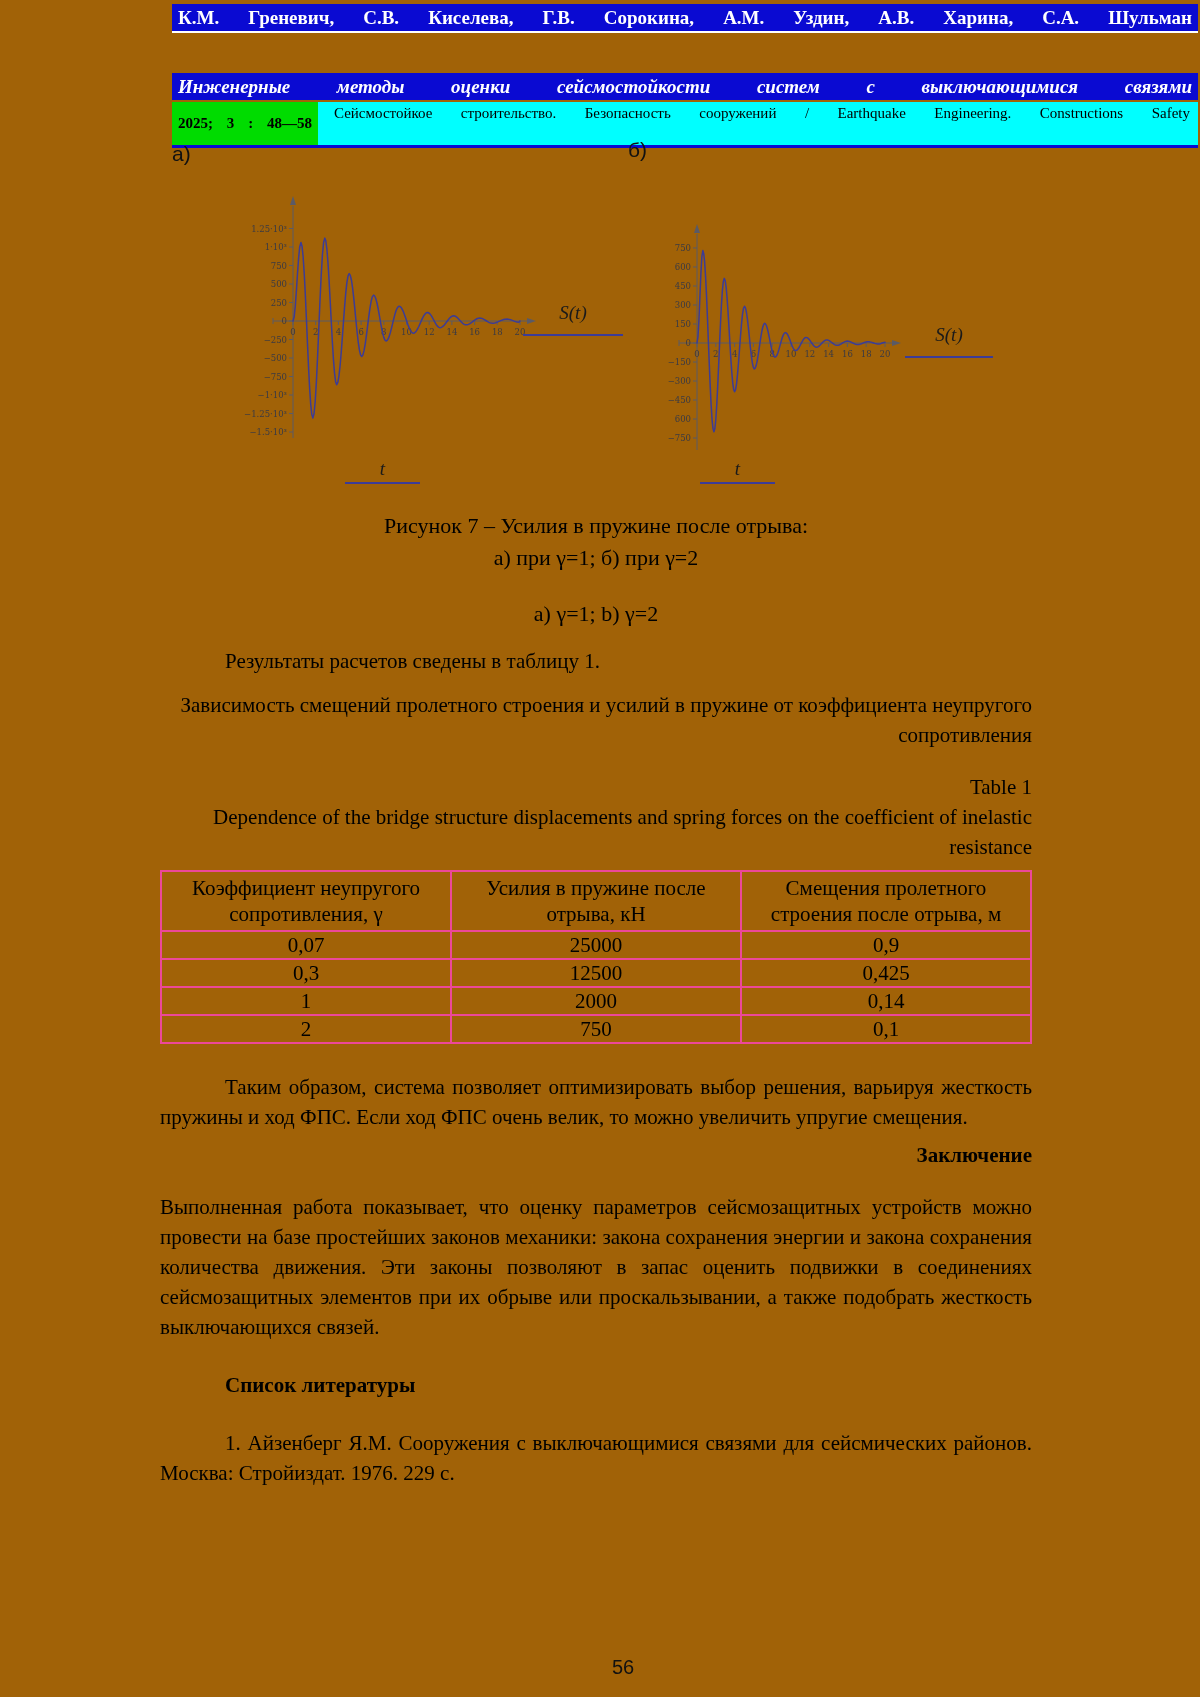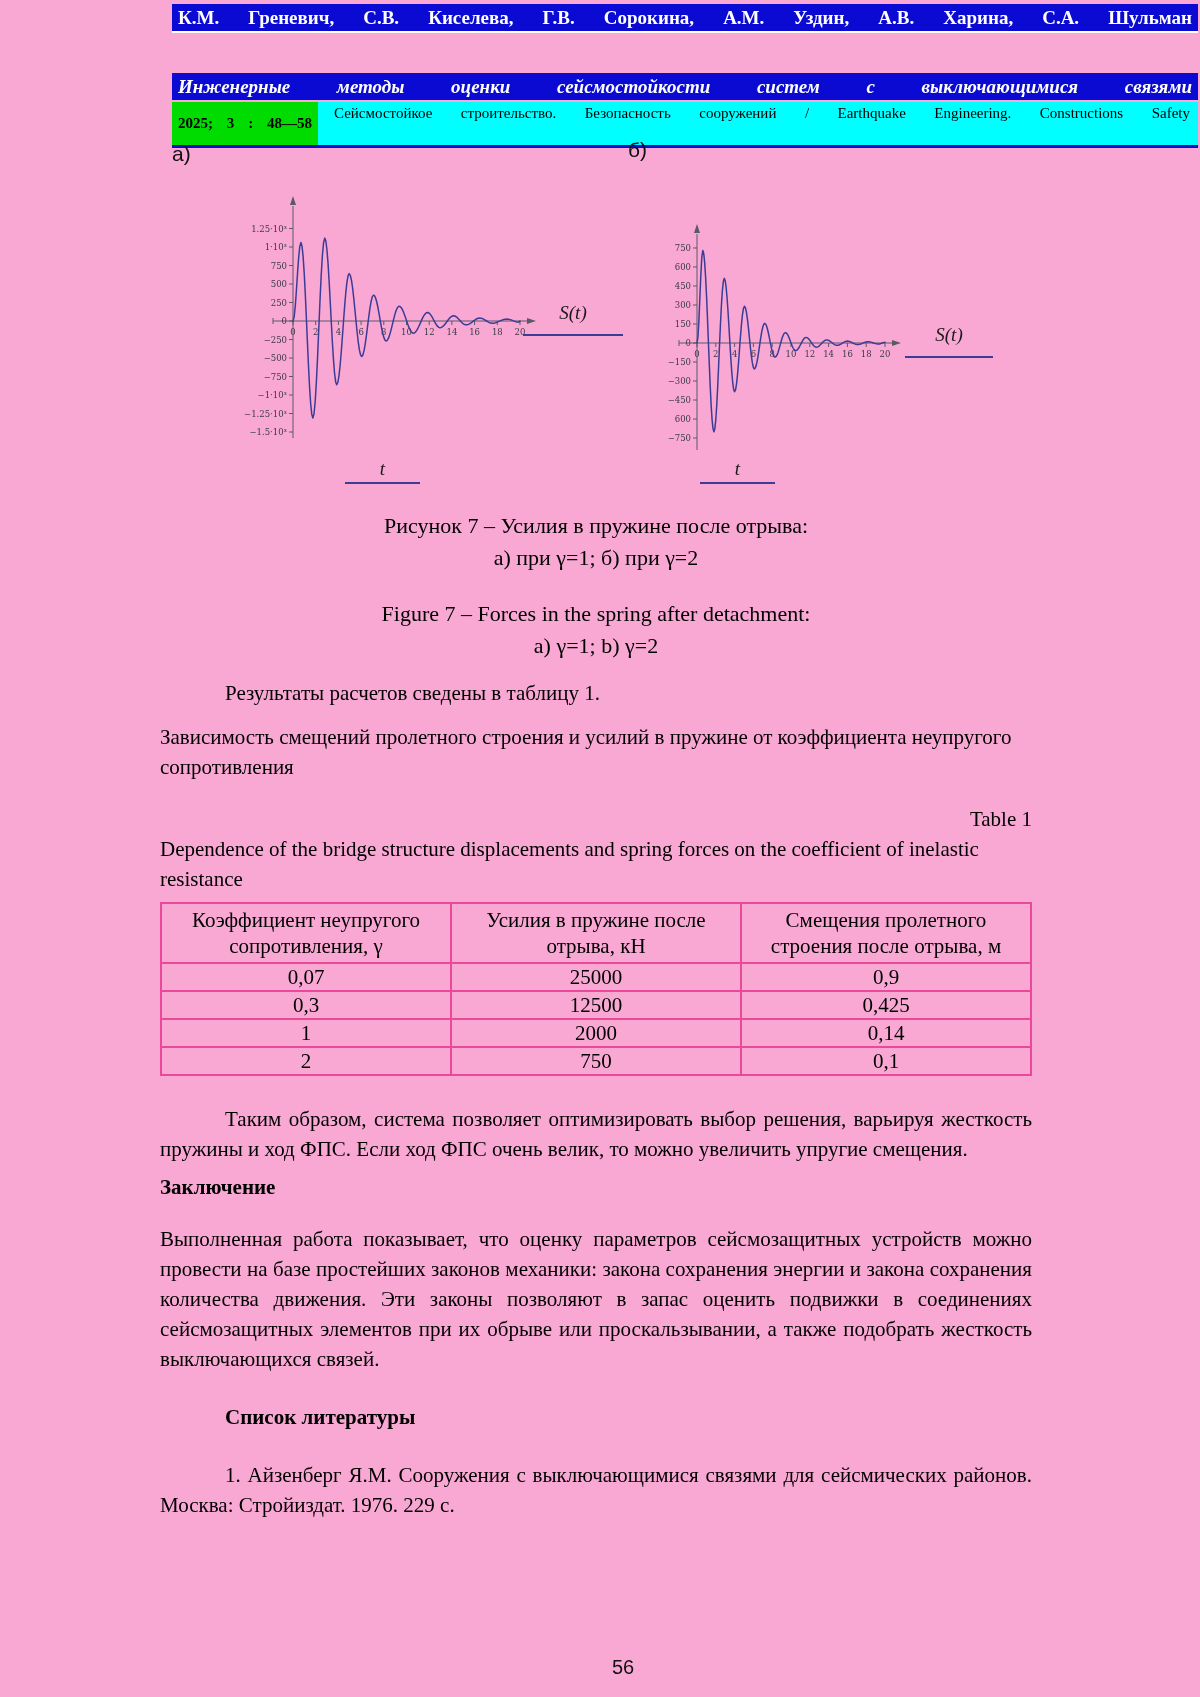--- a/index.html
+++ b/index.html
@@ -1,16 +1,16 @@
 <!DOCTYPE html>
 <html><head>
 <meta charset="utf-8">
 <style>
   html,body{margin:0;padding:0;background:#fff;}
-  .page{position:relative;width:1200px;height:1697px;background:#f9a8d4;overflow:hidden;
+  .page{position:relative;width:1200px;height:1697px;background:#a16207;overflow:hidden;
         font-family:"Liberation Serif",serif;color:#000;}
 
   
   .band{position:absolute;left:172px;top:4px;width:1026px;}
   .band-row{background:#0a0ad2;color:#fff;font-weight:bold;font-size:19px;line-height:25px;
             padding:1px 6px;text-align:justify;text-align-last:justify;white-space:nowrap;}
   .band-row.authors{border-bottom:2px solid #fff;}
   .band-row.title{font-style:italic;margin-top:40px;}
   .band-row3{display:flex;margin-top:2px;}
   .issue{background:#00dc00;color:#000;font-weight:bold;font-size:15px;line-height:23px;
@@ -36,21 +36,21 @@
   .tag.t-b{left:700px;top:328px;width:75px;padding-bottom:2px;}
 
   
   .text-col{position:absolute;left:160px;top:510px;width:872px;font-size:21px;line-height:30px;}
   .caption{text-align:center;font-size:22px;line-height:32px;}
   #cap-ru{margin-bottom:24px;}
   #cap-en{margin-bottom:16px;}
   .indent{text-indent:65px;}
   .just{text-align:justify;}
   .right{text-align:right;}
-  .center{text-align:left;}
+  .center{text-align:right;}
   .bold{font-weight:bold;}
   #p-results{margin-bottom:14px;}
   #tbl-cap-ru{margin-bottom:22px;}
   #tbl-cap-en{margin-bottom:8px;}
   table.results{border-collapse:collapse;width:100%;margin-bottom:28px;}
   table.results th,table.results td{border:2px solid #ec4899;text-align:center;
       font-weight:normal;font-size:21px;}
   table.results th{line-height:26px;padding:3px 10px;}
   table.results td{line-height:22px;padding:2px 3px;}
   #p-thus{margin-bottom:8px;}
@@ -190,21 +190,20 @@
     <div class="tag t-b">t</div>
   </section>
 
   <div class="text-col">
 
     <div id="cap-ru" class="caption">
       <div>Рисунок 7 – Усилия в пружине после отрыва:</div>
       <div>а) при γ=1; б) при γ=2</div>
     </div>
     <div id="cap-en" class="caption">
-      <div>Figure 7 – Forces in the spring after detachment:</div>
       <div>a) γ=1; b) γ=2</div>
     </div>
 
     <p id="p-results" class="indent just" style="margin:0 0 14px 0;">Результаты расчетов сведены в таблицу 1.</p>
 
     <div id="tbl-cap-ru" class="center">Зависимость смещений пролетного строения и усилий в пружине от коэффициента неупругого сопротивления</div>
 
     <div class="right">Table 1</div>
     <div id="tbl-cap-en" class="center">Dependence of the bridge structure displacements and spring forces on the coefficient of inelastic resistance</div>
 

